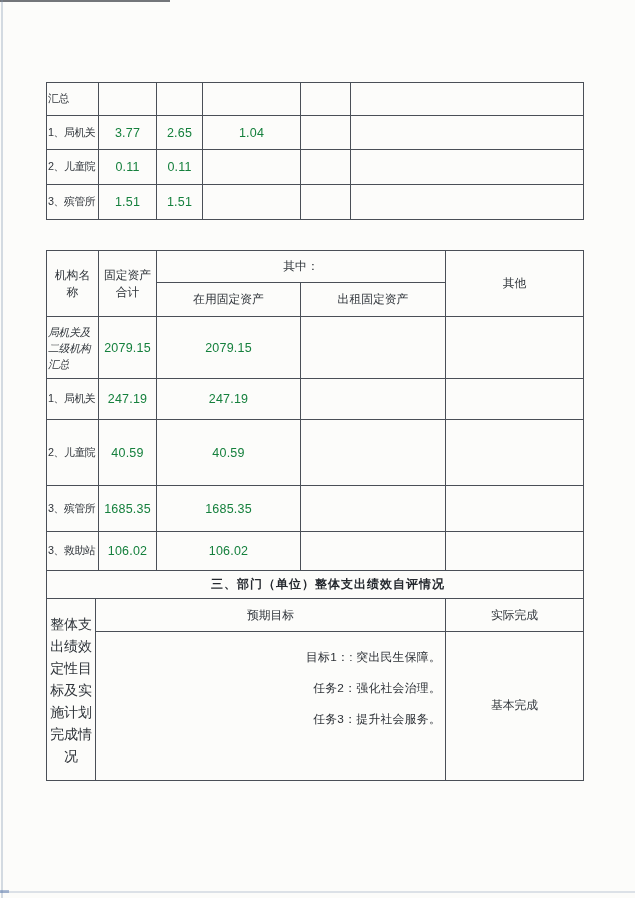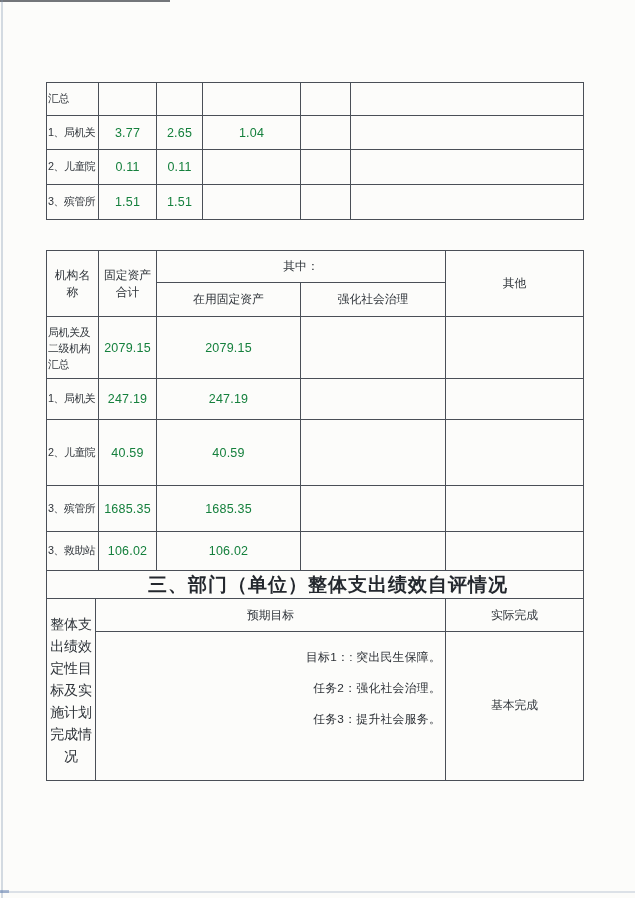--- a/index.html
+++ b/index.html
@@ -39,26 +39,27 @@
     white-space: nowrap;
     letter-spacing: -0.4px;
   }
   .lbl-wrap {
     text-align: left;
     font-size: 10.8px;
     padding-left: 1px;
     line-height: 16px;
     white-space: normal;
     letter-spacing: -0.2px;
+    font-style: italic;
   }
   .num { font-size: 12.5px; color: #15803d; letter-spacing: 0.2px; }
   .hdr { font-size: 11.8px; line-height: 17px; padding: 0 3px; }
   .sec-title {
     font-weight: bold;
-    font-size: 19px;
+    font-size: 12px;
     letter-spacing: 1px;
     color: #24282e;
     padding-left: 26px;
   }
   .rowlabel-cell {
     font-size: 14px;
     line-height: 22px;
     text-align: center;
     padding: 0 1px;
     letter-spacing: -0.2px;
@@ -158,21 +159,21 @@
     </colgroup>
     <tbody>
         <tr style="height:32px">
       <td class="hdr" rowspan="2">机构名称</td>
       <td class="hdr" rowspan="2">固定资产合计</td>
       <td class="hdr" colspan="2">其中：</td>
       <td class="hdr" rowspan="2">其他</td>
     </tr>
     <tr style="height:34px">
       <td class="hdr">在用固定资产</td>
-      <td class="hdr">强化社会治理</td>
+      <td class="hdr">出租固定资产</td>
     </tr>
     <tr style="height:62px">
       <td class="lbl-wrap">局机关及二级机构汇总</td>
       <td class="num">2079.15</td>
       <td class="num">2079.15</td>
       <td class="num"></td>
       <td class="num"></td>
     </tr>
     <tr style="height:41px">
       <td class="lbl">1、局机关</td>

